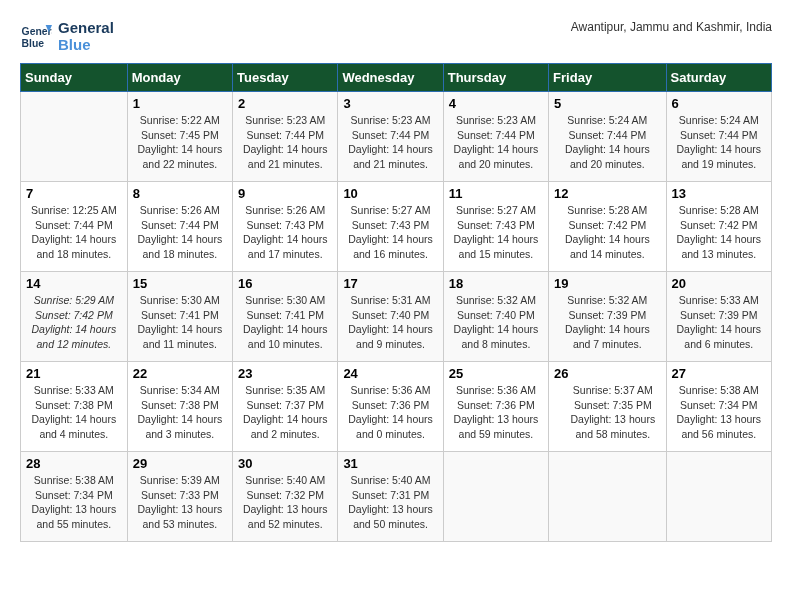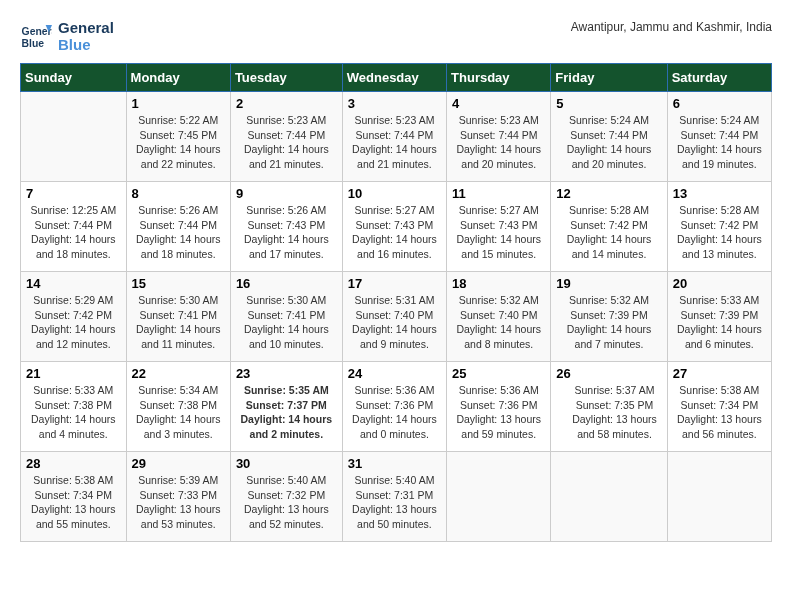--- a/index.html
+++ b/index.html
@@ -206,21 +206,21 @@
           <span class="day-number">13</span>
           <div class="day-info" style="white-space: pre-line;">Sunrise: 5:28 AM
 Sunset: 7:42 PM
 Daylight: 14 hours
 and 13 minutes.</div>
         </td>
       </tr>
       <tr>
         <td>
           <span class="day-number">14</span>
-          <div class="day-info" style="white-space: pre-line;">Sunrise: 5:29 AM
+          <div class="day-info" style="white-space: pre-line; font-style: italic;">Sunrise: 5:29 AM
 Sunset: 7:42 PM
 Daylight: 14 hours
 and 12 minutes.</div>
         </td>
         <td>
           <span class="day-number">15</span>
           <div class="day-info" style="white-space: pre-line;">Sunrise: 5:30 AM
 Sunset: 7:41 PM
 Daylight: 14 hours
 and 11 minutes.</div>
@@ -271,21 +271,21 @@
         </td>
         <td>
           <span class="day-number">22</span>
           <div class="day-info" style="white-space: pre-line;">Sunrise: 5:34 AM
 Sunset: 7:38 PM
 Daylight: 14 hours
 and 3 minutes.</div>
         </td>
         <td>
           <span class="day-number">23</span>
-          <div class="day-info" style="white-space: pre-line; font-weight: bold;">Sunrise: 5:35 AM
+          <div class="day-info" style="white-space: pre-line;">Sunrise: 5:35 AM
 Sunset: 7:37 PM
 Daylight: 14 hours
 and 2 minutes.</div>
         </td>
         <td>
           <span class="day-number">24</span>
           <div class="day-info" style="white-space: pre-line;">Sunrise: 5:36 AM
 Sunset: 7:36 PM
 Daylight: 14 hours
 and 0 minutes.</div>

